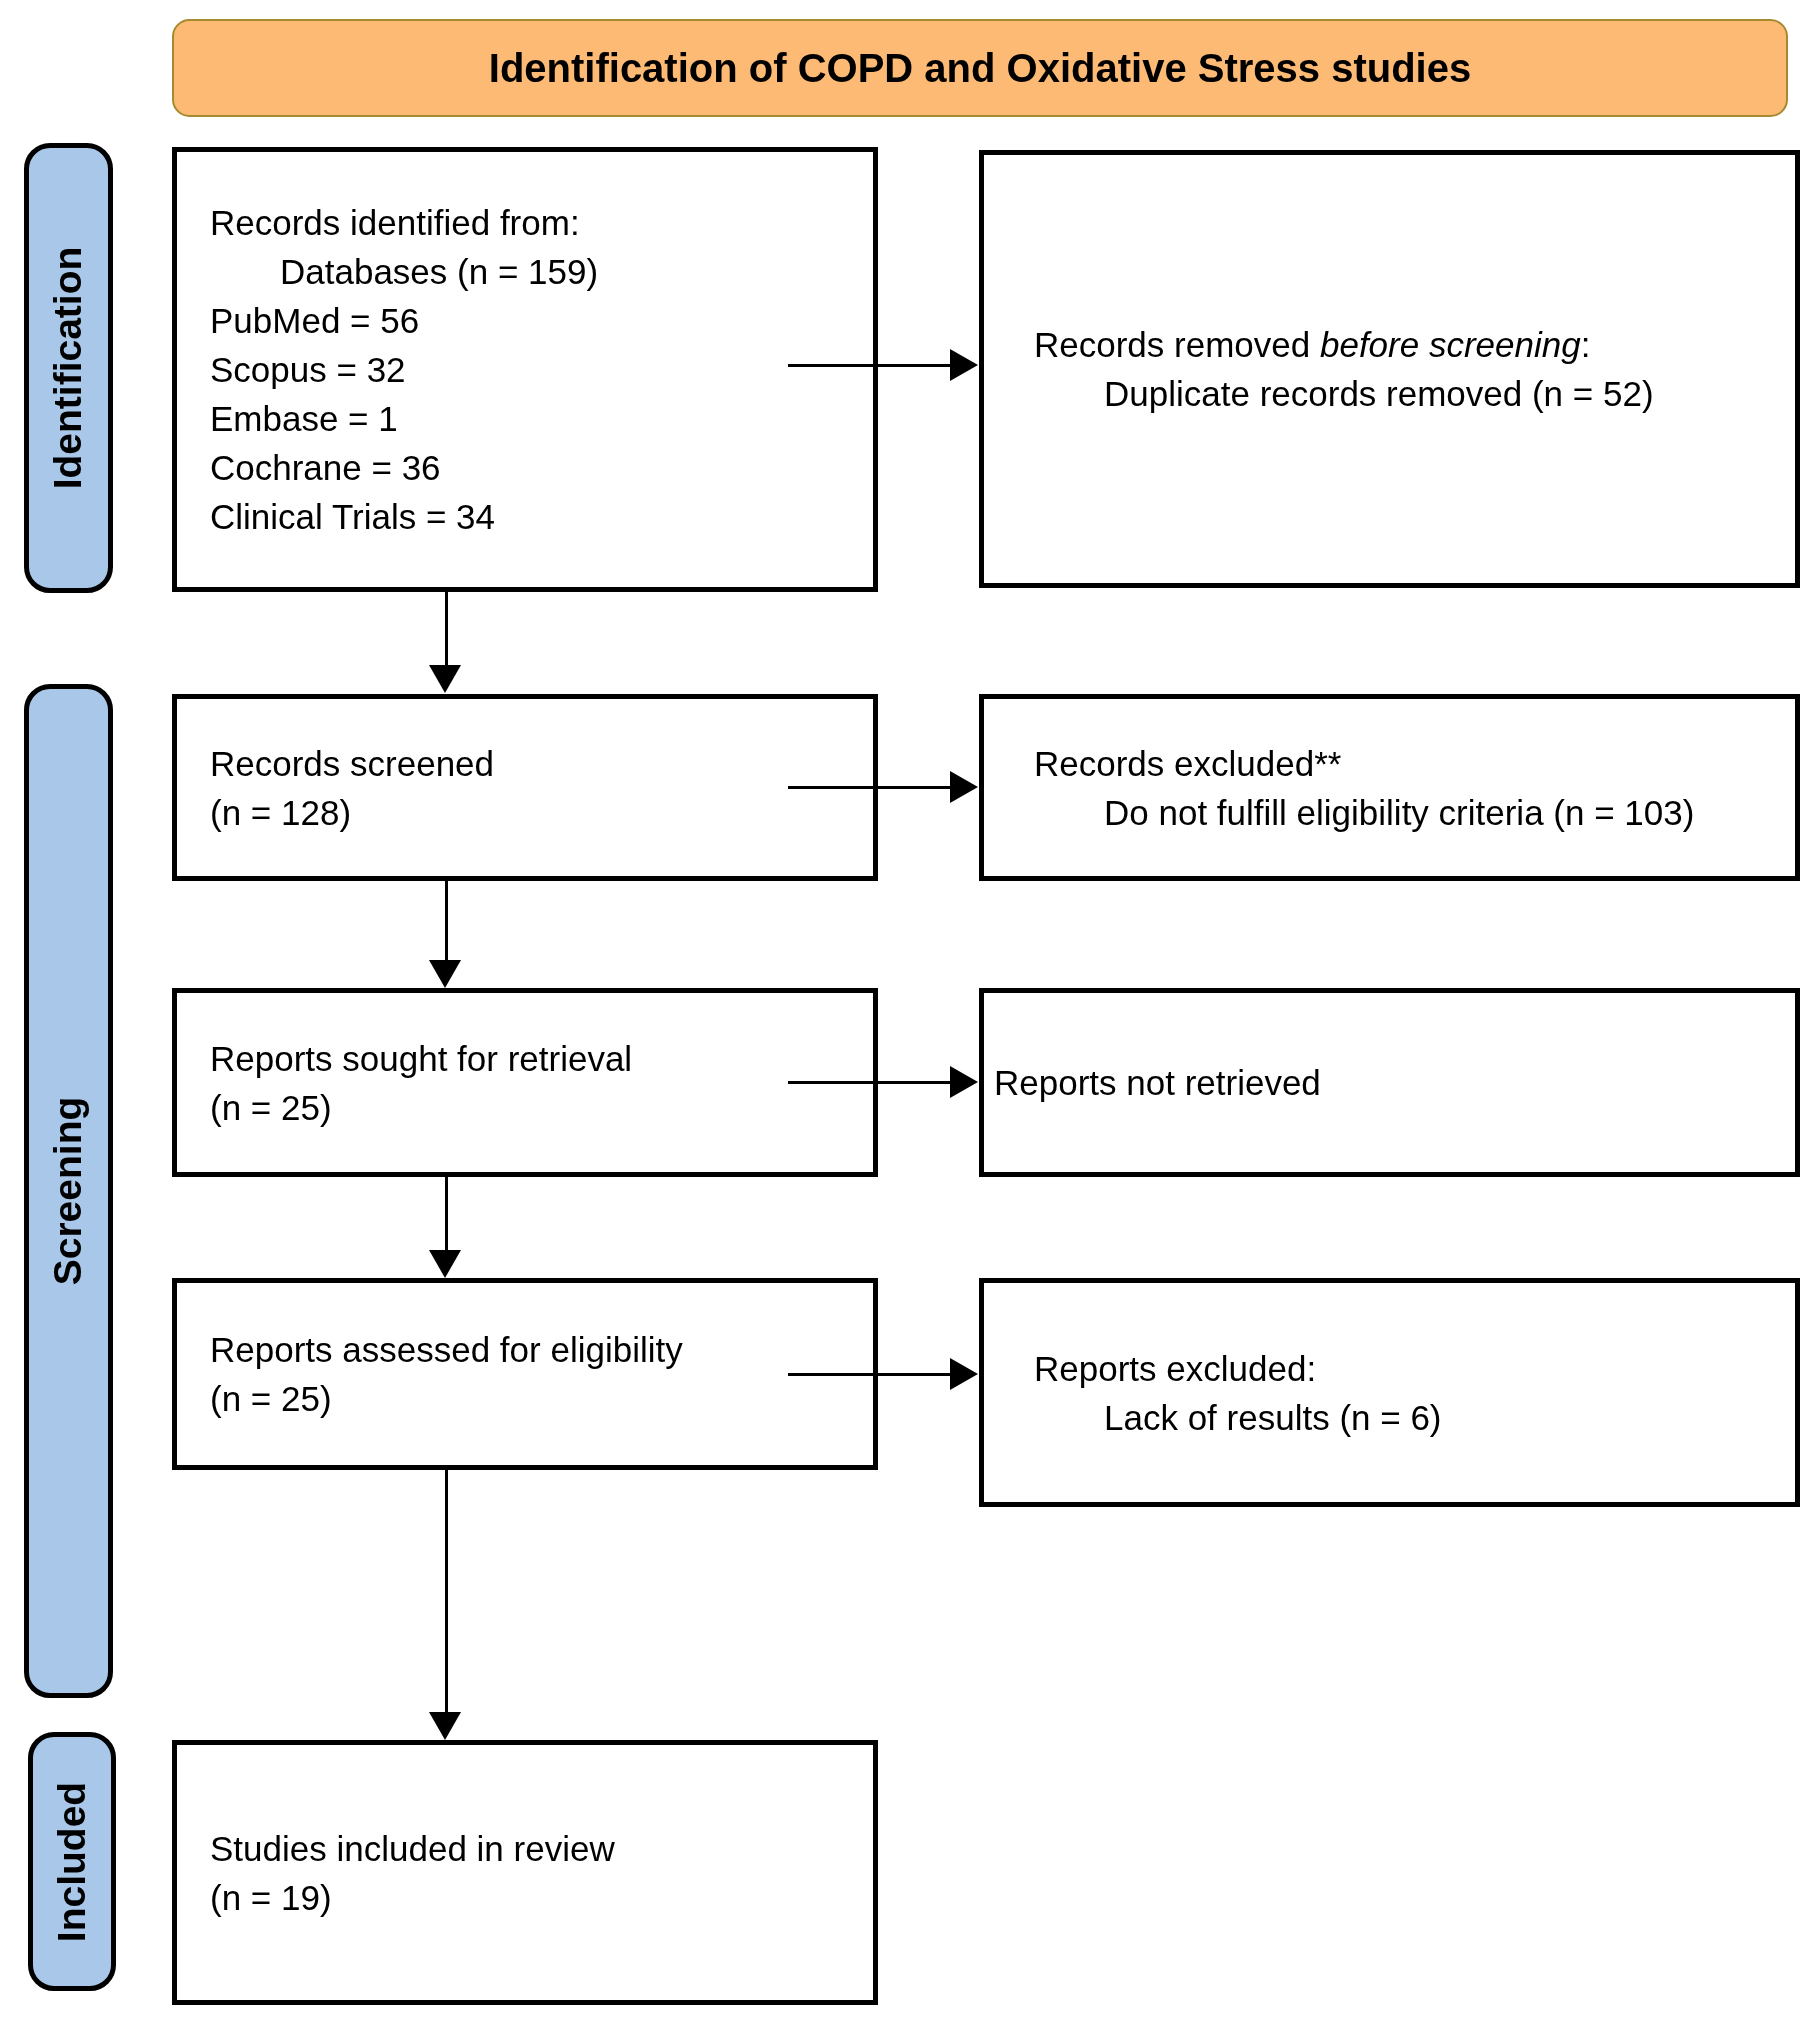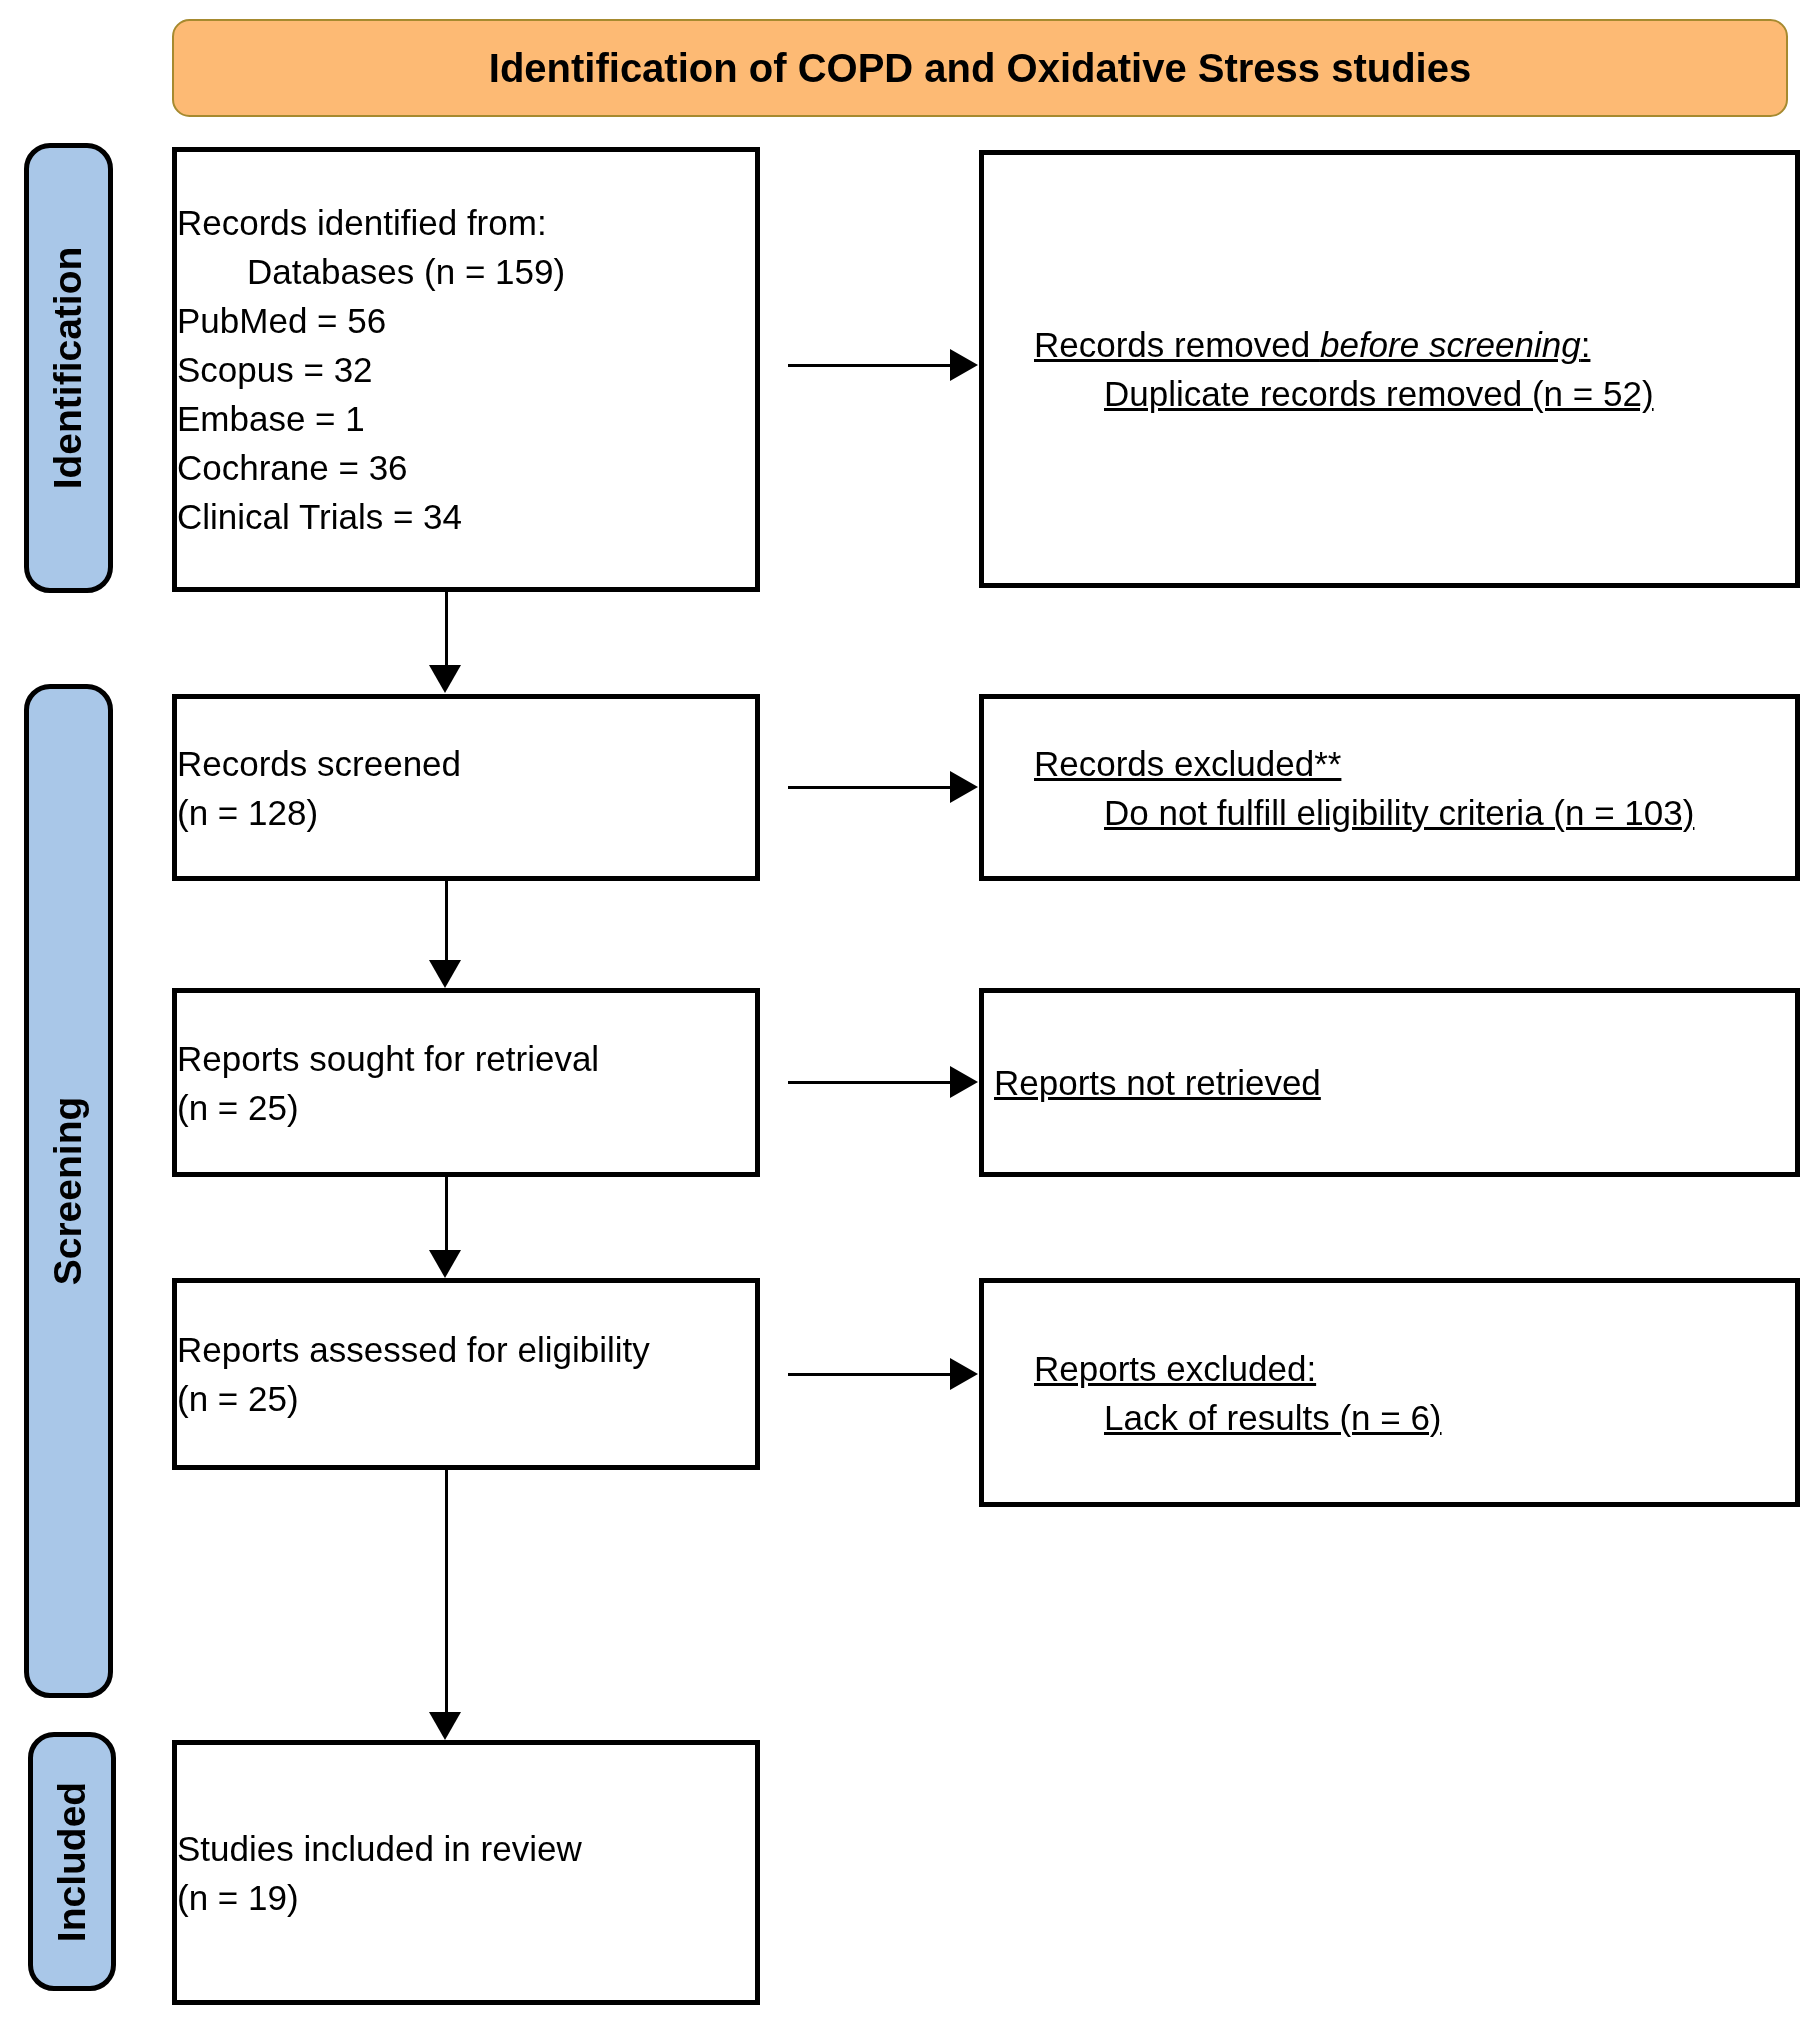--- a/index.html
+++ b/index.html
@@ -47,22 +47,22 @@
   .fbox {
     position: absolute;
     background: #ffffff;
     border: 5px solid #000000;
     box-sizing: border-box;
     display: flex; flex-direction: column; justify-content: center;
   }
   .fbox .line { font-size: 35px; line-height: 49px; white-space: nowrap; }
   .ind1 { margin-left: 70px; }
   .ind2 { }
-  .col-left  { left: 172px;  width: 588px;  }
-  .col-right { left: 979px; width: 821px; padding-left: 50px; text-decoration: underline; }
+  .col-left  { left: 172px;  width: 706px;  padding-left: 33px; }
+  .col-right { left: 979px; width: 821px; padding-left: 50px; }
   .box-identified        { top: 147px;  height: 445px; }
   .box-removed           { top: 150px;  height: 438px; }
   .box-screened          { top: 694px; height: 187px; }
   .box-excluded-records  { top: 694px; height: 187px; }
   .box-sought            { top: 988px; height: 189px; }
   .box-not-retrieved     { top: 988px; height: 189px; padding-left: 10px; }
   .box-assessed          { top: 1278px; height: 192px; }
   .box-excluded-reports  { top: 1278px; height: 229px; }
   .box-included          { top: 1740px; height: 265px; }
   .italic { font-style: italic; }

